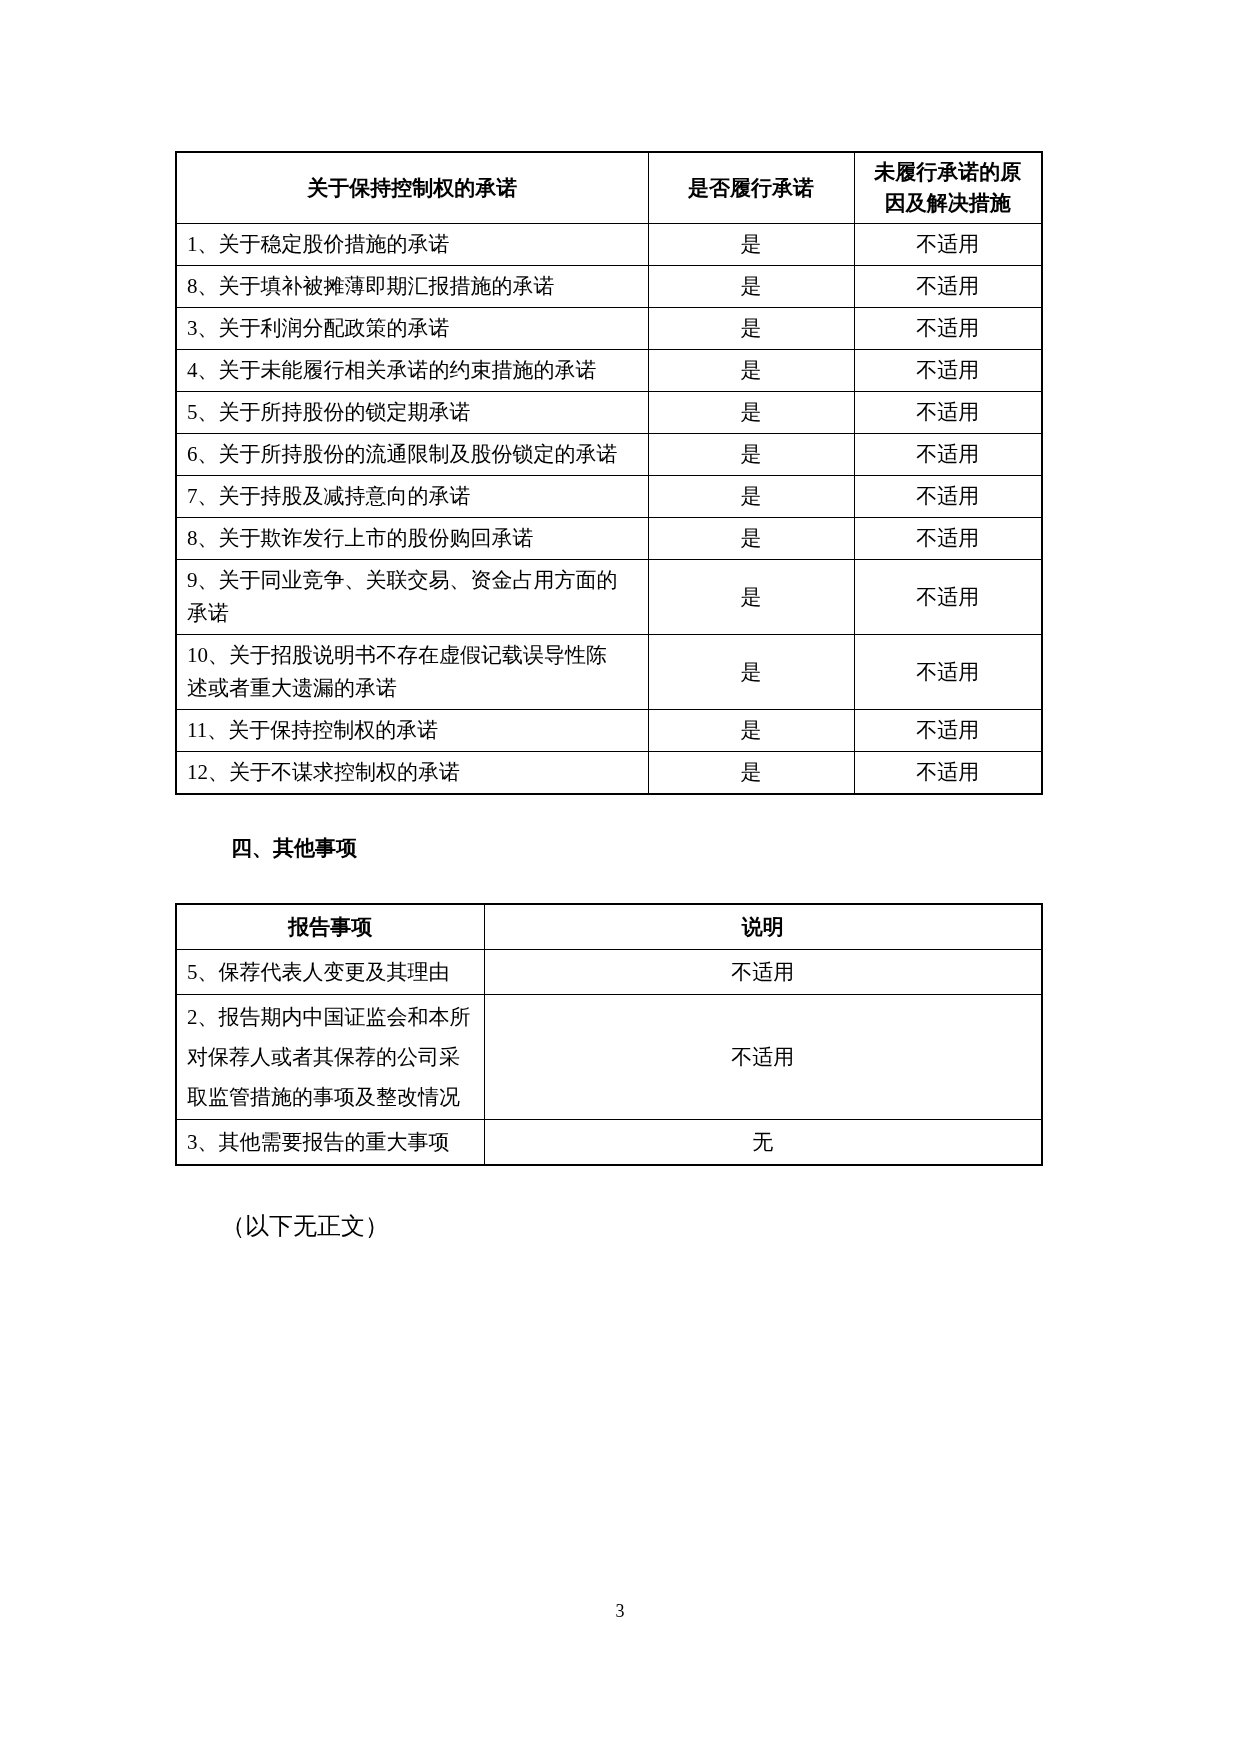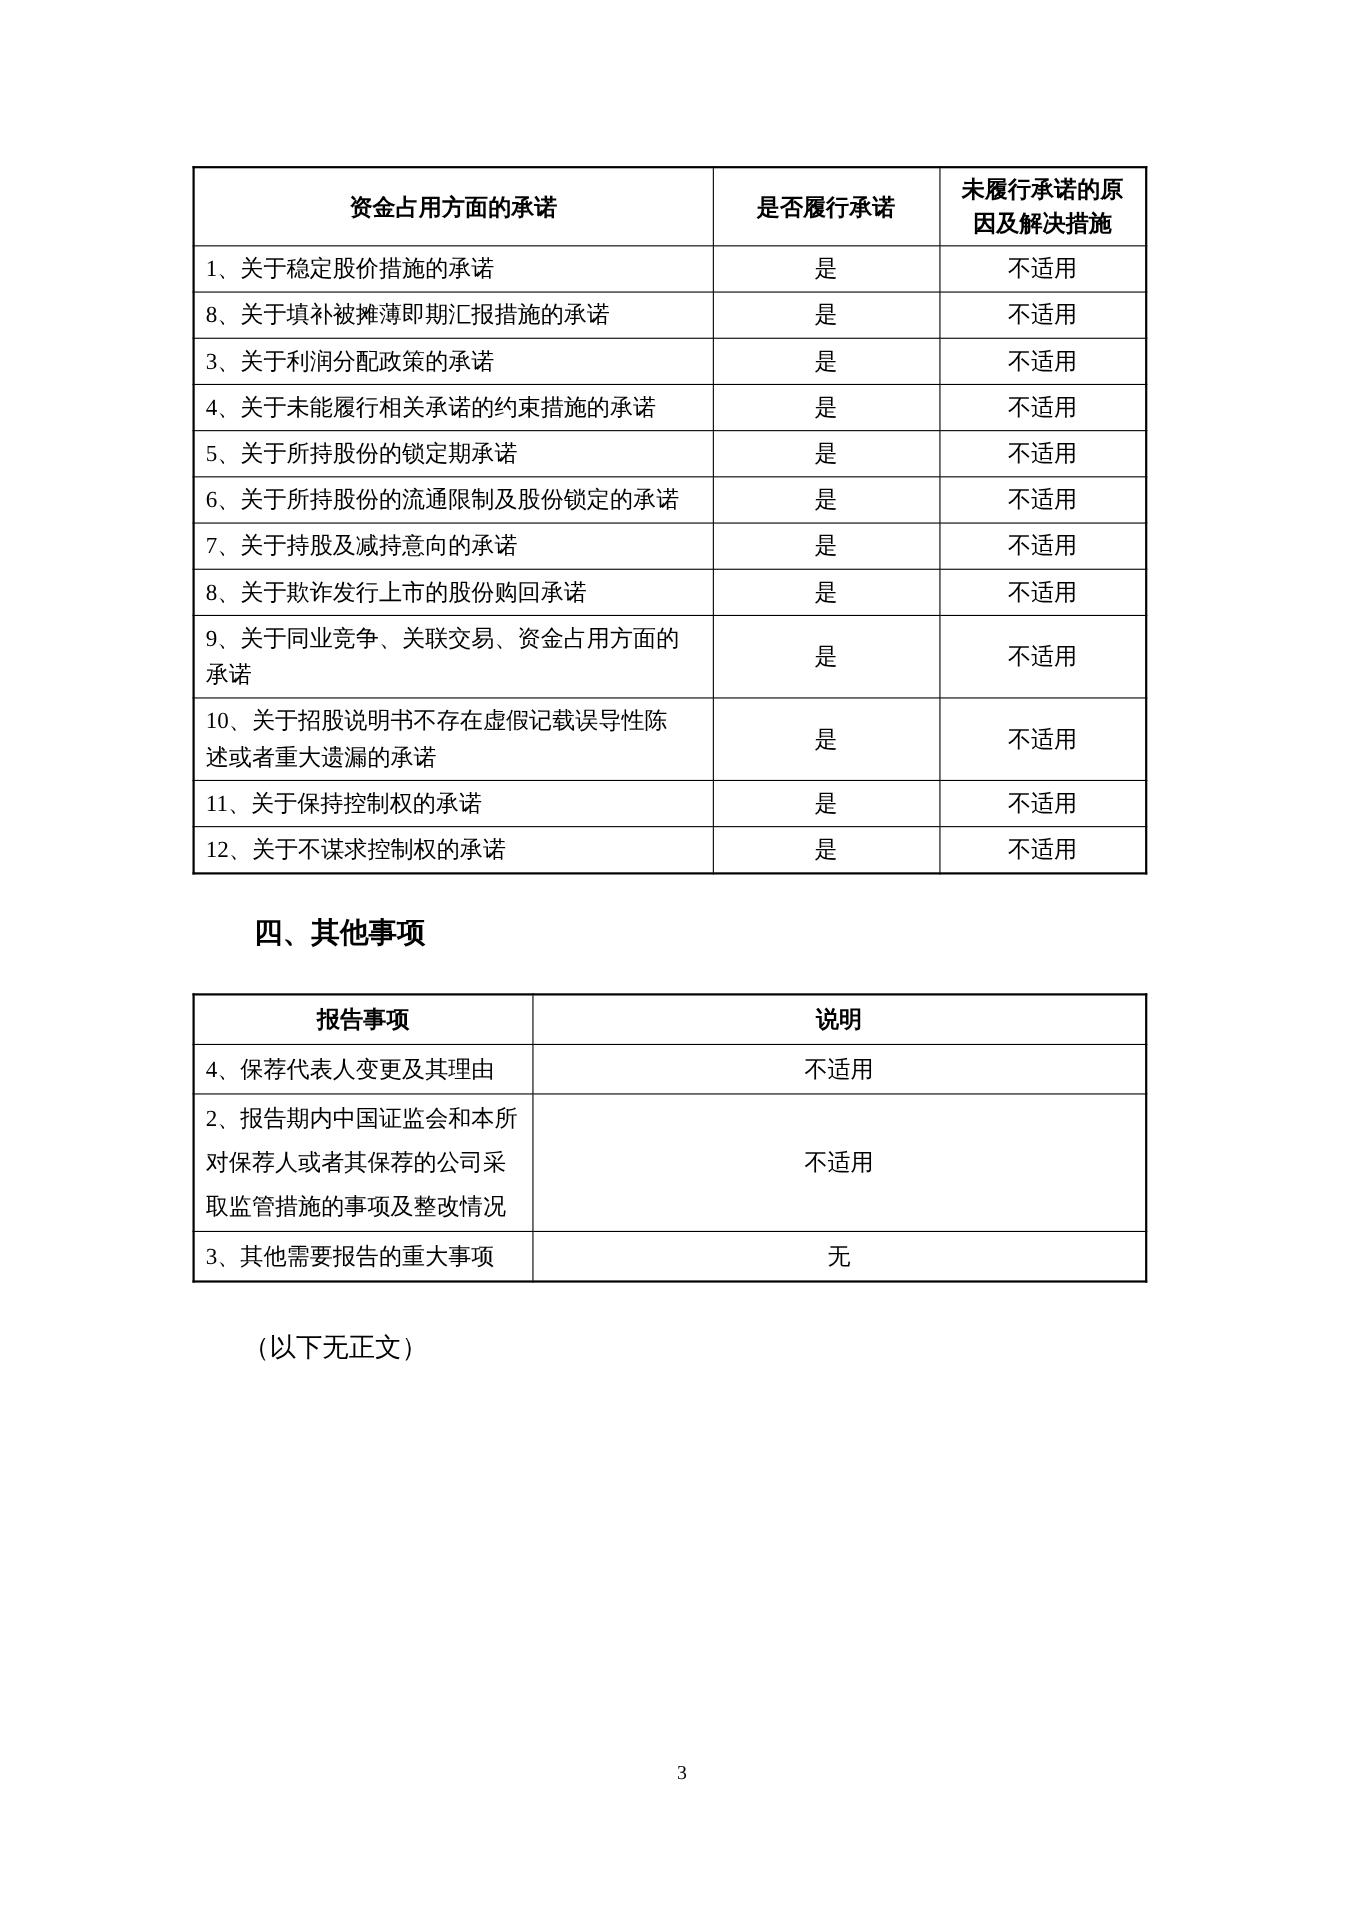--- a/index.html
+++ b/index.html
@@ -40,21 +40,21 @@
     padding: 4px 8px;
   }
   .t1 th.h-remedy { padding: 4px 14px; }
   .t1 td { line-height: 33px; padding: 4px 20px; }
   .t1 td.cell-item { text-align: left; padding-left: 10px; }
   .t1 td.cell-center { text-align: center; }
   
   .section-heading {
     margin-top: 36px;
     padding-left: 56px;
-    font-size: 26px;
+    font-size: 21px;
     font-weight: bold;
     line-height: 34px;
   }
   
   .t2 { margin-top: 38px; }
   .t2 th {
     font-weight: bold;
     text-align: center;
     line-height: 40px;
     padding: 2px 19px;
@@ -86,21 +86,21 @@
   <div class="content">
 
     <table class="t1">
       <colgroup>
         <col style="width:472px">
         <col style="width:206px">
         <col style="width:188px">
       </colgroup>
       <thead>
         <tr>
-          <th>资金占用方面的承诺</th>
+          <th>关于保持控制权的承诺</th>
           <th>是否履行承诺</th>
           <th class="h-remedy">未履行承诺的原因及解决措施</th>
         </tr>
       </thead>
       <tbody>
           <tr>
             <td class="cell-item">1、关于稳定股价措施的承诺</td>
             <td class="cell-center">是</td>
             <td class="cell-center">不适用</td>
           </tr>
@@ -170,21 +170,21 @@
         <col style="width:558px">
       </colgroup>
       <thead>
         <tr>
           <th>报告事项</th>
           <th>说明</th>
         </tr>
       </thead>
       <tbody>
           <tr>
-            <td class="cell-item">4、保荐代表人变更及其理由</td>
+            <td class="cell-item">5、保荐代表人变更及其理由</td>
             <td class="cell-center">不适用</td>
           </tr>
           <tr>
             <td class="cell-item">2、报告期内中国证监会和本所对保荐人或者其保荐的公司采取监管措施的事项及整改情况</td>
             <td class="cell-center">不适用</td>
           </tr>
           <tr>
             <td class="cell-item">3、其他需要报告的重大事项</td>
             <td class="cell-center">无</td>
           </tr>

